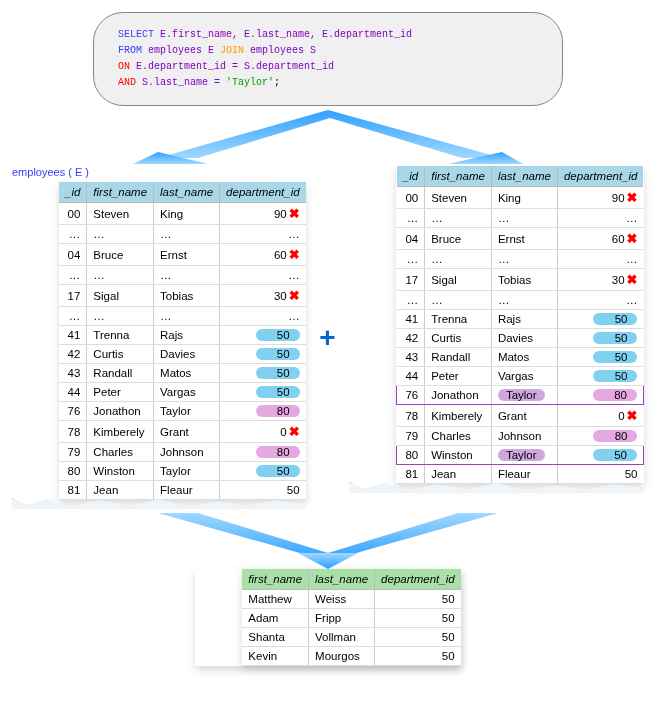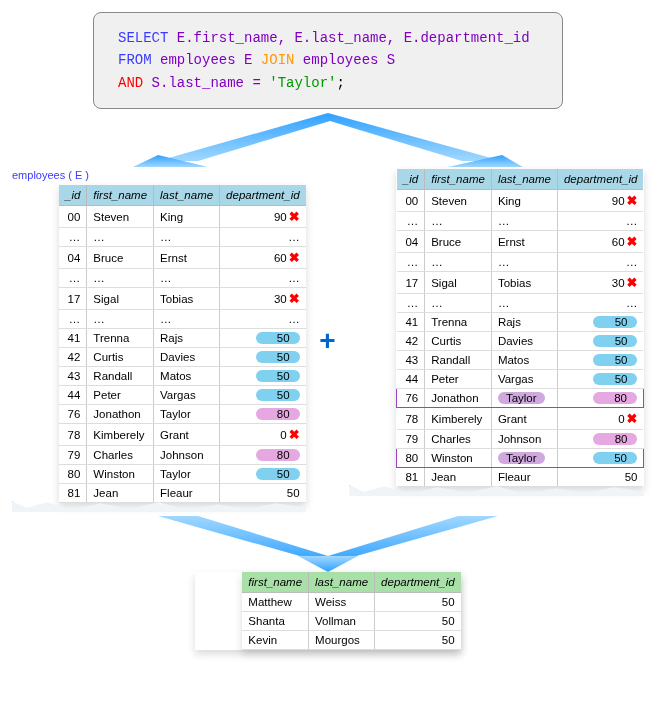--- a/index.html
+++ b/index.html
@@ -8,23 +8,23 @@
     font-family: Arial, Helvetica, sans-serif;
     background: #ffffff;
     width: 632px;
     position: relative;
   }
   .query-box {
     margin: 0 auto;
     width: 420px;
     background: #f0f0f0;
     border: 1px solid #888;
-    border-radius: 8px;
+    border-radius: 30px;
     padding: 14px 24px;
-    font-size: 14px;
+    font-size: 10px;
     line-height: 1.6;
     font-family: "Courier New", monospace;
   }
   .kw-blue   { color: #3a3aff; }
   .kw-purple { color: #8000c0; }
   .kw-orange { color: #ff9900; margin-top: 34px; }
   .kw-red    { color: #ff0000; }
   .kw-green  { color: #009900; }
   .branch-arrows {
     height: 60px;
@@ -125,20 +125,23 @@
 </style>
 </head>
 <body>
 
 <div class="query-box">
   <div>
     <span class="kw-blue">SELECT </span><span class="kw-purple">E.first_name, E.last_name, E.department_id</span>
   </div>
   <div>
     <span class="kw-blue">FROM </span><span class="kw-purple">employees E </span><span class="kw-orange">JOIN </span><span class="kw-purple">employees S</span>
+  </div>
+  <div>
+    <span class="kw-red">ON </span><span class="kw-purple">E.department_id = S.department_id</span>
   </div>
   <div>
     <span class="kw-red">AND </span><span class="kw-purple">S.last_name = </span><span class="kw-green">'Taylor'</span><span>;</span>
   </div>
 </div>
 
 <div class="branch-arrows">
   <svg width="500" height="60" viewBox="0 0 500 60">
     <defs>
       <linearGradient id="g1" x1="0" y1="0" x2="0" y2="1">
@@ -391,20 +394,25 @@
       <th class="head-green dep-col">department_id</th>
     </tr>
       </thead>
     <tbody>
         <tr>
           <td>Matthew</td>
           <td>Weiss</td>
           <td class="dep-col">50</td>
         </tr>
         <tr>
+          <td>Adam</td>
+          <td>Fripp</td>
+          <td class="dep-col">50</td>
+        </tr>
+        <tr>
           <td>Shanta</td>
           <td>Vollman</td>
           <td class="dep-col">50</td>
         </tr>
         <tr>
           <td>Kevin</td>
           <td>Mourgos</td>
           <td class="dep-col">50</td>
         </tr>
       </tbody>

